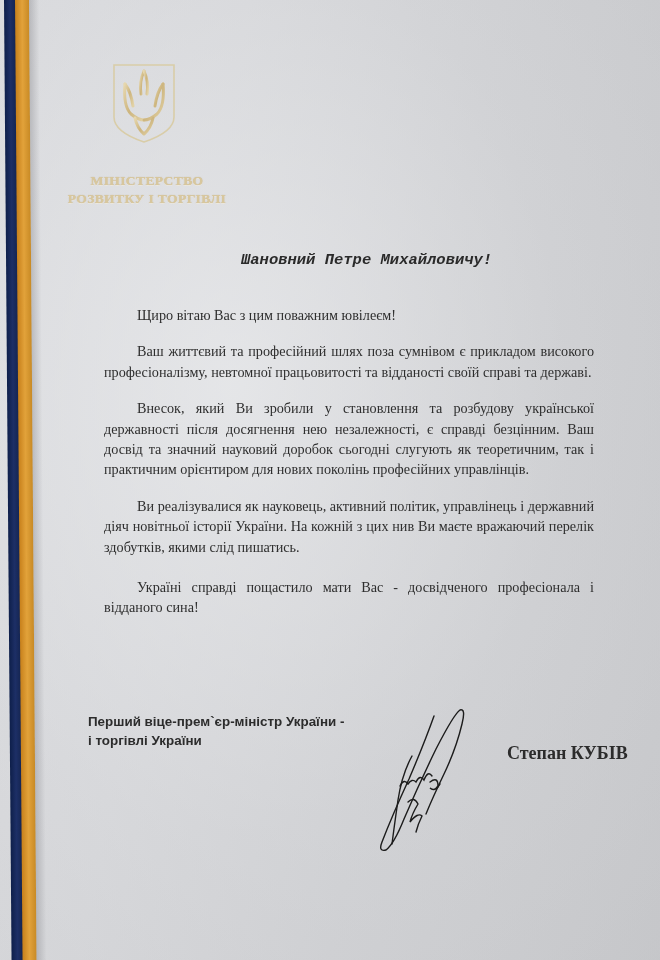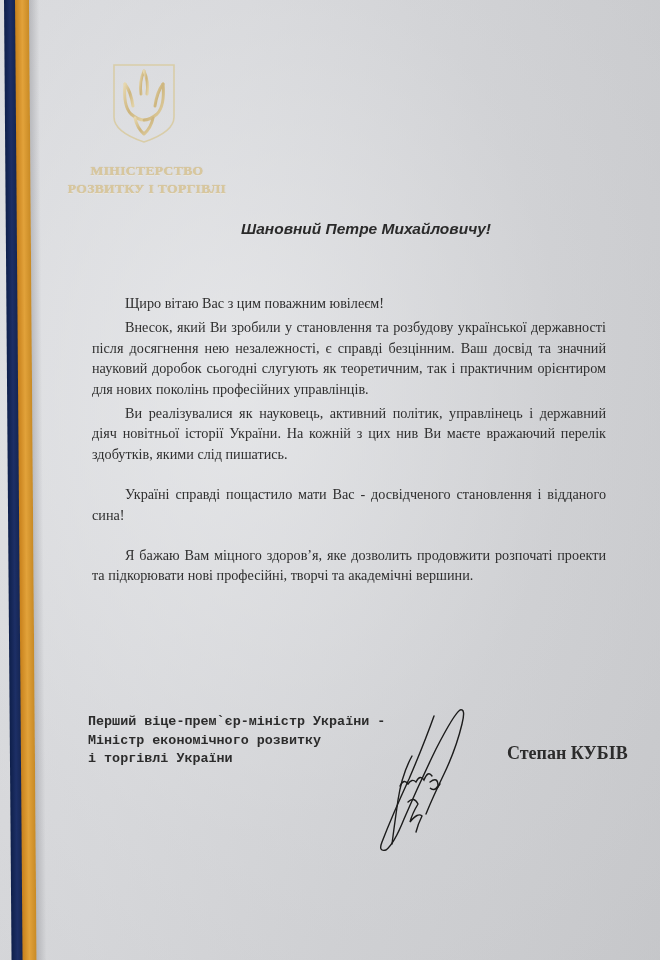--- a/index.html
+++ b/index.html
@@ -49,69 +49,69 @@
     .emblem {
       position: absolute;
       left: 111px;
       top: 62px;
       width: 66px;
       height: 82px;
     }
     .ministry-header {
       position: absolute;
       left: 52px;
-      top: 162px;
+      top: 172px;
       width: 190px;
       text-align: center;
       font-family: "Liberation Serif", serif;
       font-weight: bold;
       font-size: 13.5px;
       line-height: 17.5px;
       letter-spacing: 0.4px;
       color: #d8c79d;
       text-shadow: 0 0 1px rgba(170,140,80,0.55), 0 1px 0 rgba(255,250,235,0.5);
       text-transform: uppercase;
     }
 
     .salutation {
       position: absolute;
       left: 241px;
-      top: 220px;
-      font-family: Liberation Sans, sans-serif;
+      top: 251px;
+      font-family: Liberation Mono, monospace;
       font-style: italic;
       font-weight: bold;
       font-size: 15.5px;
       color: #2a2a2a;
     }
 
     .body-text {
       position: absolute;
       left: 88px;
       top: 289px;
       width: 522px;
       font-family: "Liberation Serif", serif;
       font-size: 14.2px;
       line-height: 20.4px;
       color: #2e2e2e;
       text-align: justify;
     }
     .body-text p {
-      margin: 4px;
+      margin: 16px;
       text-indent: 33px;
       text-align: justify;
     }
     .body-text p.gap {
       margin-top: 20px;
     }
 
     .signature-block {
       position: absolute;
       left: 88px;
       top: 713px;
-      font-family: Liberation Mono, monospace;
+      font-family: Liberation Sans, sans-serif;
       font-weight: bold;
       font-size: 13.4px;
       line-height: 18.5px;
       color: #2c2c2c;
     }
     .signature-block div {
       white-space: nowrap;
     }
     .signer-name {
       position: absolute;
@@ -166,29 +166,28 @@
 
   <div class="ministry-header">
     <div>Міністерство</div>
     <div>розвитку і торгівлі</div>
   </div>
 
   <div class="salutation">Шановний Петре Михайловичу!</div>
 
   <div class="body-text">
     <p>Щиро вітаю Вас з цим поважним ювілеєм!</p>
+    <p>Ваш життєвий та професійний шлях поза сумнівом є прикладом високого професіоналізму, невтомної працьовитості та відданості своїй справі та державі.</p>
     <p>Внесок, який Ви зробили у становлення та розбудову української державності після досягнення нею незалежності, є справді безцінним. Ваш досвід та значний науковий доробок сьогодні слугують як теоретичним, так і практичним орієнтиром для нових поколінь професійних управлінців.</p>
     <p>Ви реалізувалися як науковець, активний політик, управлінець і державний діяч новітньої історії України. На кожній з цих нив Ви маєте вражаючий перелік здобутків, якими слід пишатись.</p>
-    <p class="gap">Україні справді пощастило мати Вас - досвідченого становлення і відданого сина!</p>
-    <p class="gap">Я бажаю Вам міцного здоров’я, яке дозволить продовжити розпочаті проекти та підкорювати нові професійні, творчі та академічні вершини.</p>
+    <p class="gap">Україні справді пощастило мати Вас - досвідченого професіонала і відданого сина!</p>
   </div>
 
   <div class="signature-block">
     <div>Перший віце-прем`єр-міністр України -</div>
-    <div>Міністр економічного розвитку</div>
     <div>і торгівлі України</div>
   </div>
 
   <div class="signature">
     <svg width="100" height="150" viewBox="0 0 100 150" fill="none" stroke="#1c1c1c" stroke-width="1.4" stroke-linecap="round">
       <path d="M60 12 Q50 40 35 75 Q18 112 8 138 Q4 148 12 146 Q20 140 30 115 Q45 80 62 45 Q80 10 86 6 Q92 4 88 20 Q82 45 70 70 Q58 95 52 110"></path>
       <path d="M38 52 Q28 70 24 96 Q20 124 18 140"></path>
       <path d="M26 82 Q30 74 34 80 Q38 74 42 78 Q46 70 50 76 Q54 66 58 72"></path>
       <path d="M56 78 Q64 72 64 82 Q60 88 56 84 Q62 88 66 80"></path>
       <path d="M34 98 Q40 92 44 100 Q38 110 36 118 Q44 108 48 112 Q44 120 42 128"></path>

